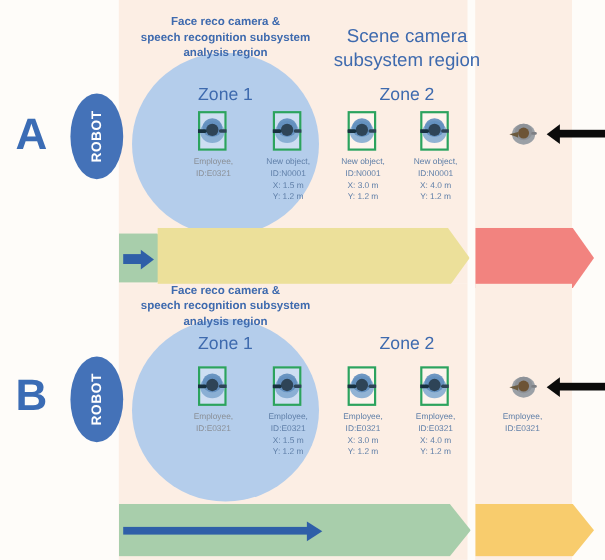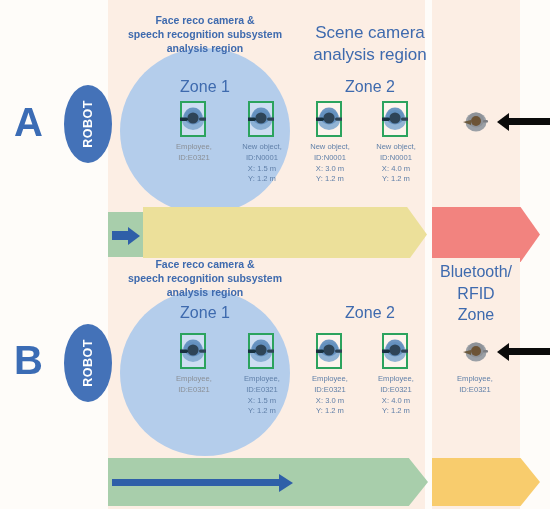--- a/index.html
+++ b/index.html
@@ -138,21 +138,21 @@
 
   <div class="robot" style="left:64px;top:85px;">
     <span>ROBOT</span>
   </div>
 
   <div class="cap cap-small" style="left:115px;top:14px;width:180px;">Face reco camera &amp;
 speech recognition subsystem
 analysis region</div>
 
   <div class="cap cap-big" style="left:300px;top:22px;width:140px;">Scene camera
-analysis region</div>
+subsystem region</div>
 
   <div class="cap cap-zone" style="left:160px;top:76px;width:90px;">Zone 1</div>
 
   <div class="cap cap-zone" style="left:325px;top:76px;width:90px;">Zone 2</div>
 
   <div class="person" style="left:180px;top:101px;">
     <span class="bbox"></span>
     <svg class="fig" viewBox="0 0 26 32">
       <ellipse cx="13" cy="17" rx="11" ry="10" fill="#7ea7cf" opacity="0.85"></ellipse>
       <ellipse cx="13" cy="13" rx="9" ry="8.5" fill="#5f8dbc" opacity="0.9"></ellipse>
@@ -240,23 +240,20 @@
   </div>
 
   <div class="cap cap-small" style="left:115px;top:258px;width:180px;">Face reco camera &amp;
 speech recognition subsystem
 analysis region</div>
 
   <div class="cap cap-zone" style="left:160px;top:302px;width:90px;">Zone 1</div>
 
   <div class="cap cap-zone" style="left:325px;top:302px;width:90px;">Zone 2</div>
 
-  <div class="cap cap-rfid" style="left:432px;top:261px;width:88px;">Bluetooth/
-RFID
-Zone</div>
 
   <div class="person" style="left:180px;top:333px;">
     <span class="bbox"></span>
     <svg class="fig" viewBox="0 0 26 32">
       <ellipse cx="13" cy="17" rx="11" ry="10" fill="#7ea7cf" opacity="0.85"></ellipse>
       <ellipse cx="13" cy="13" rx="9" ry="8.5" fill="#5f8dbc" opacity="0.9"></ellipse>
       <circle cx="13" cy="15" r="5.6" fill="#2e4457"></circle>
       <rect x="-1" y="14.5" width="9" height="3.4" rx="1.6" fill="#17303f"></rect>
       <rect x="19" y="14.5" width="8" height="3.2" rx="1.6" fill="#2e4457"></rect>
     </svg>

